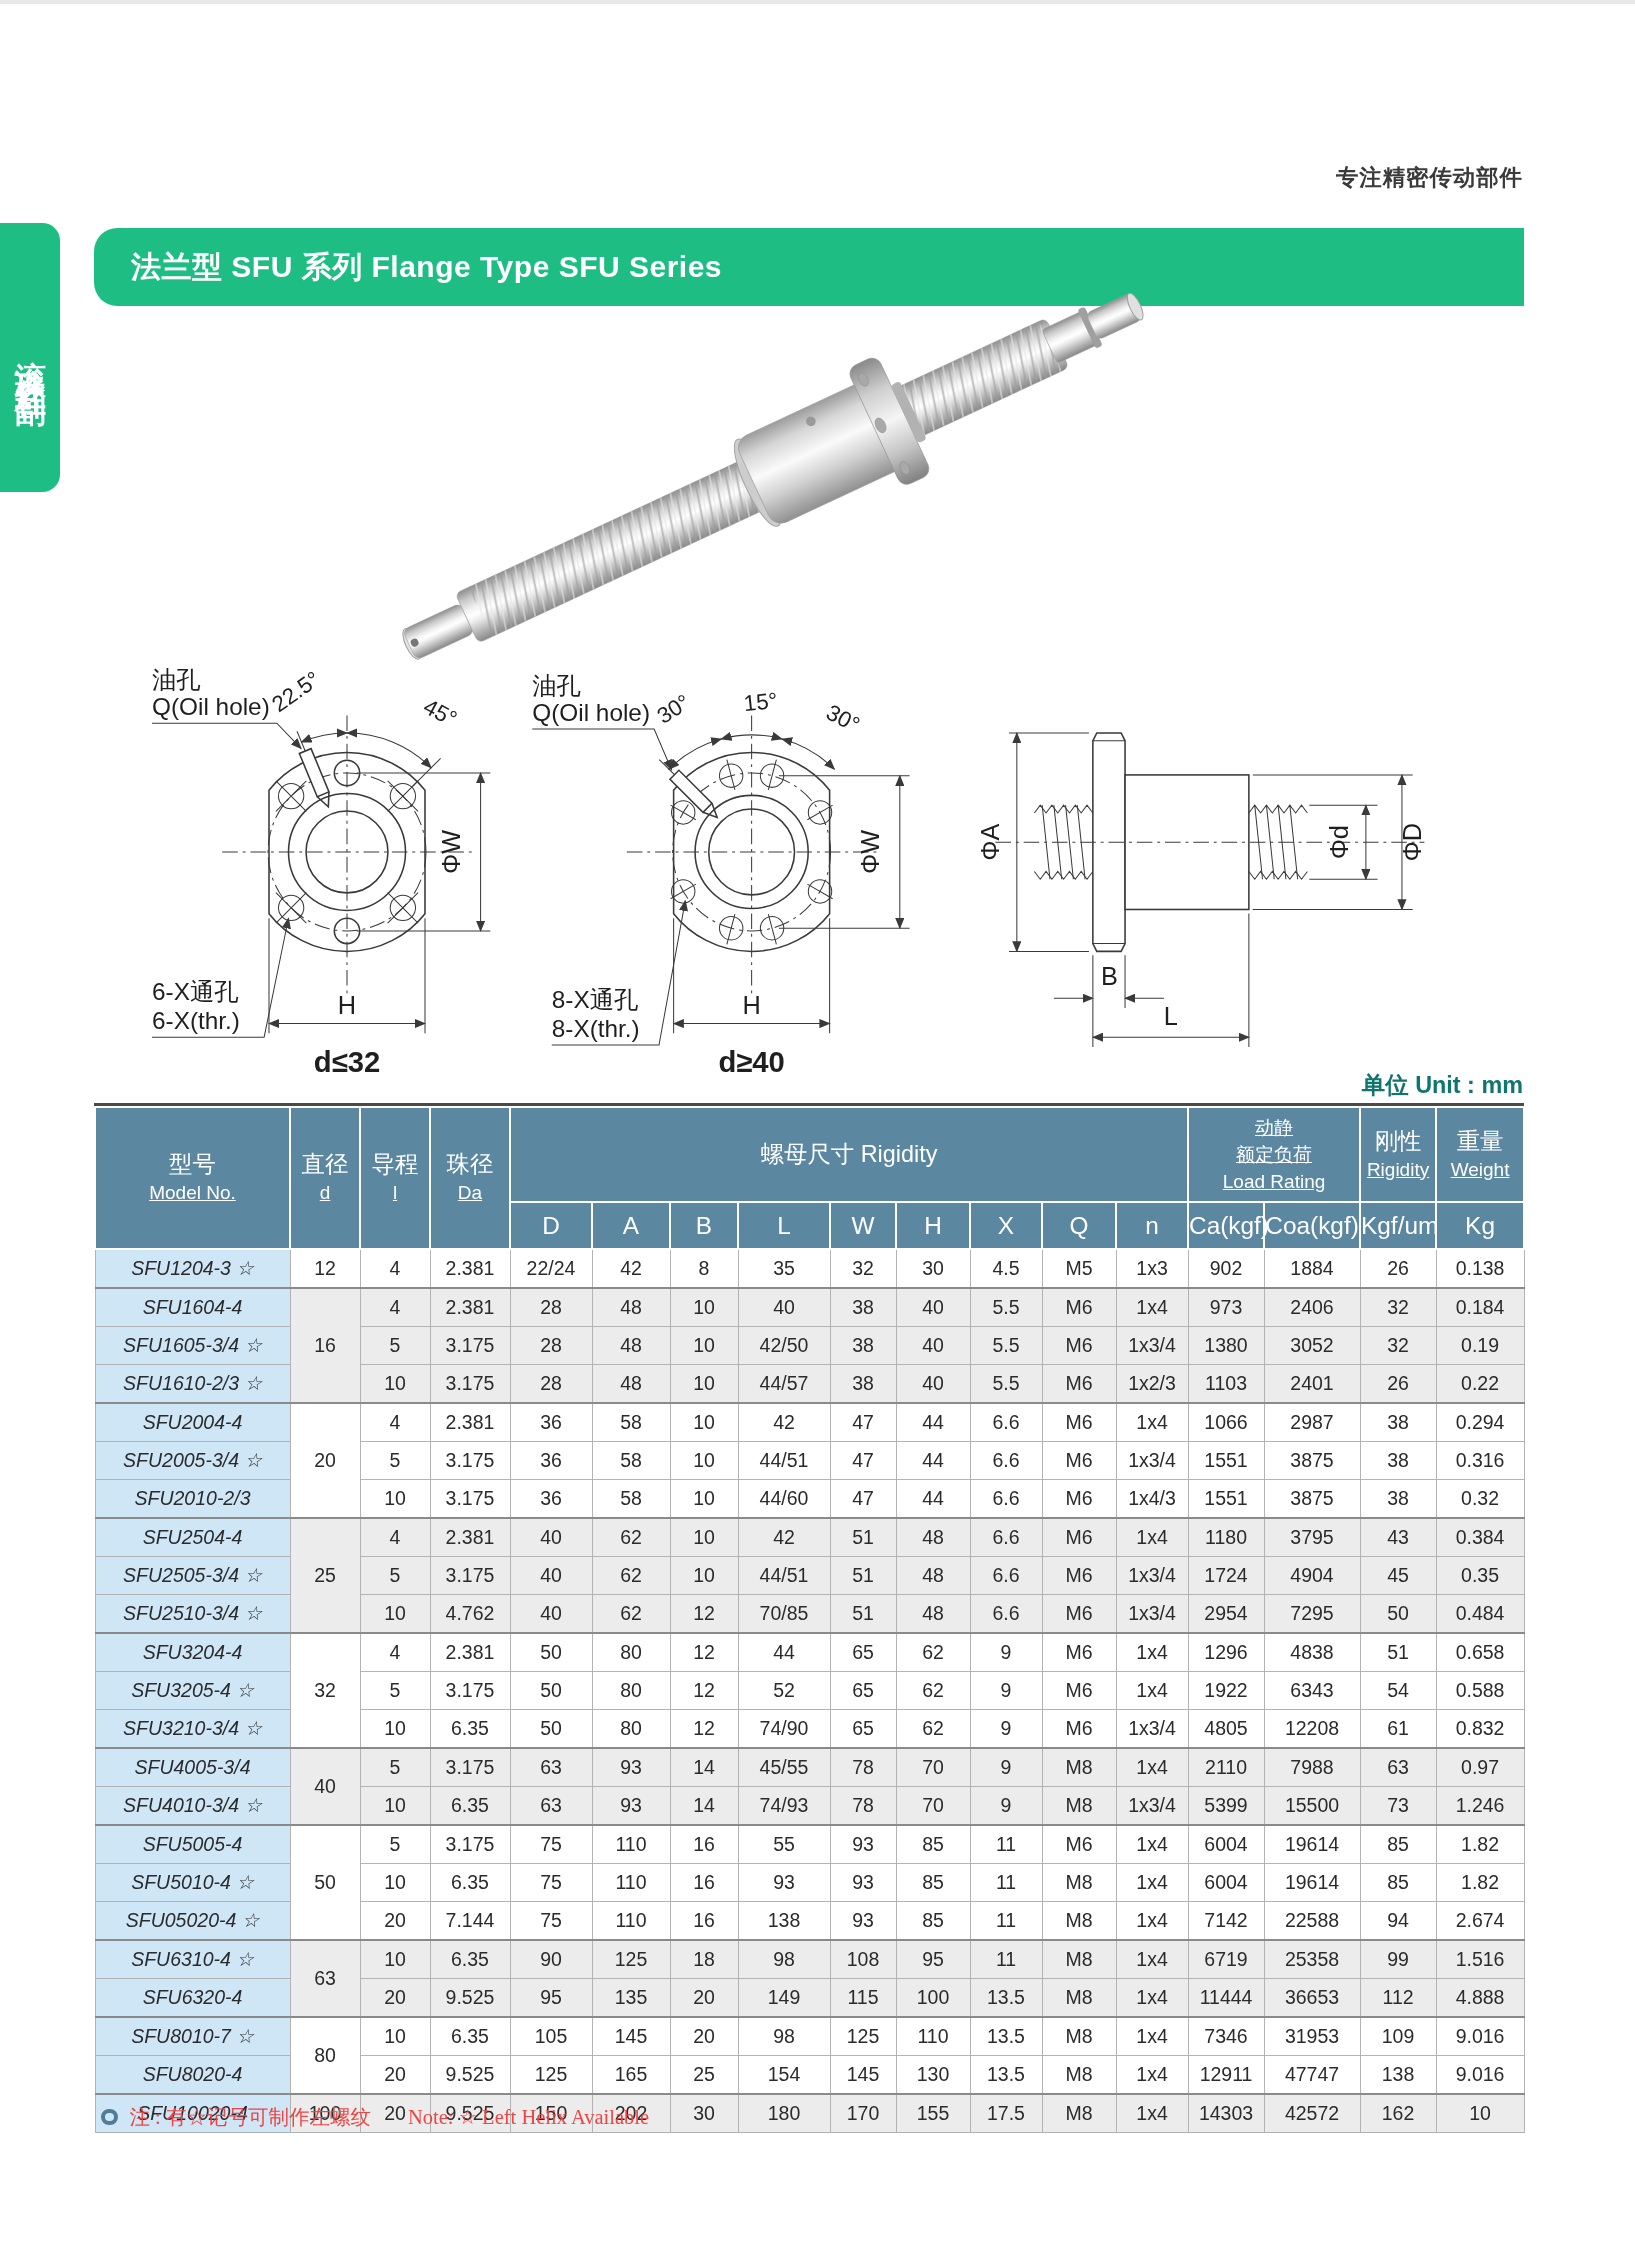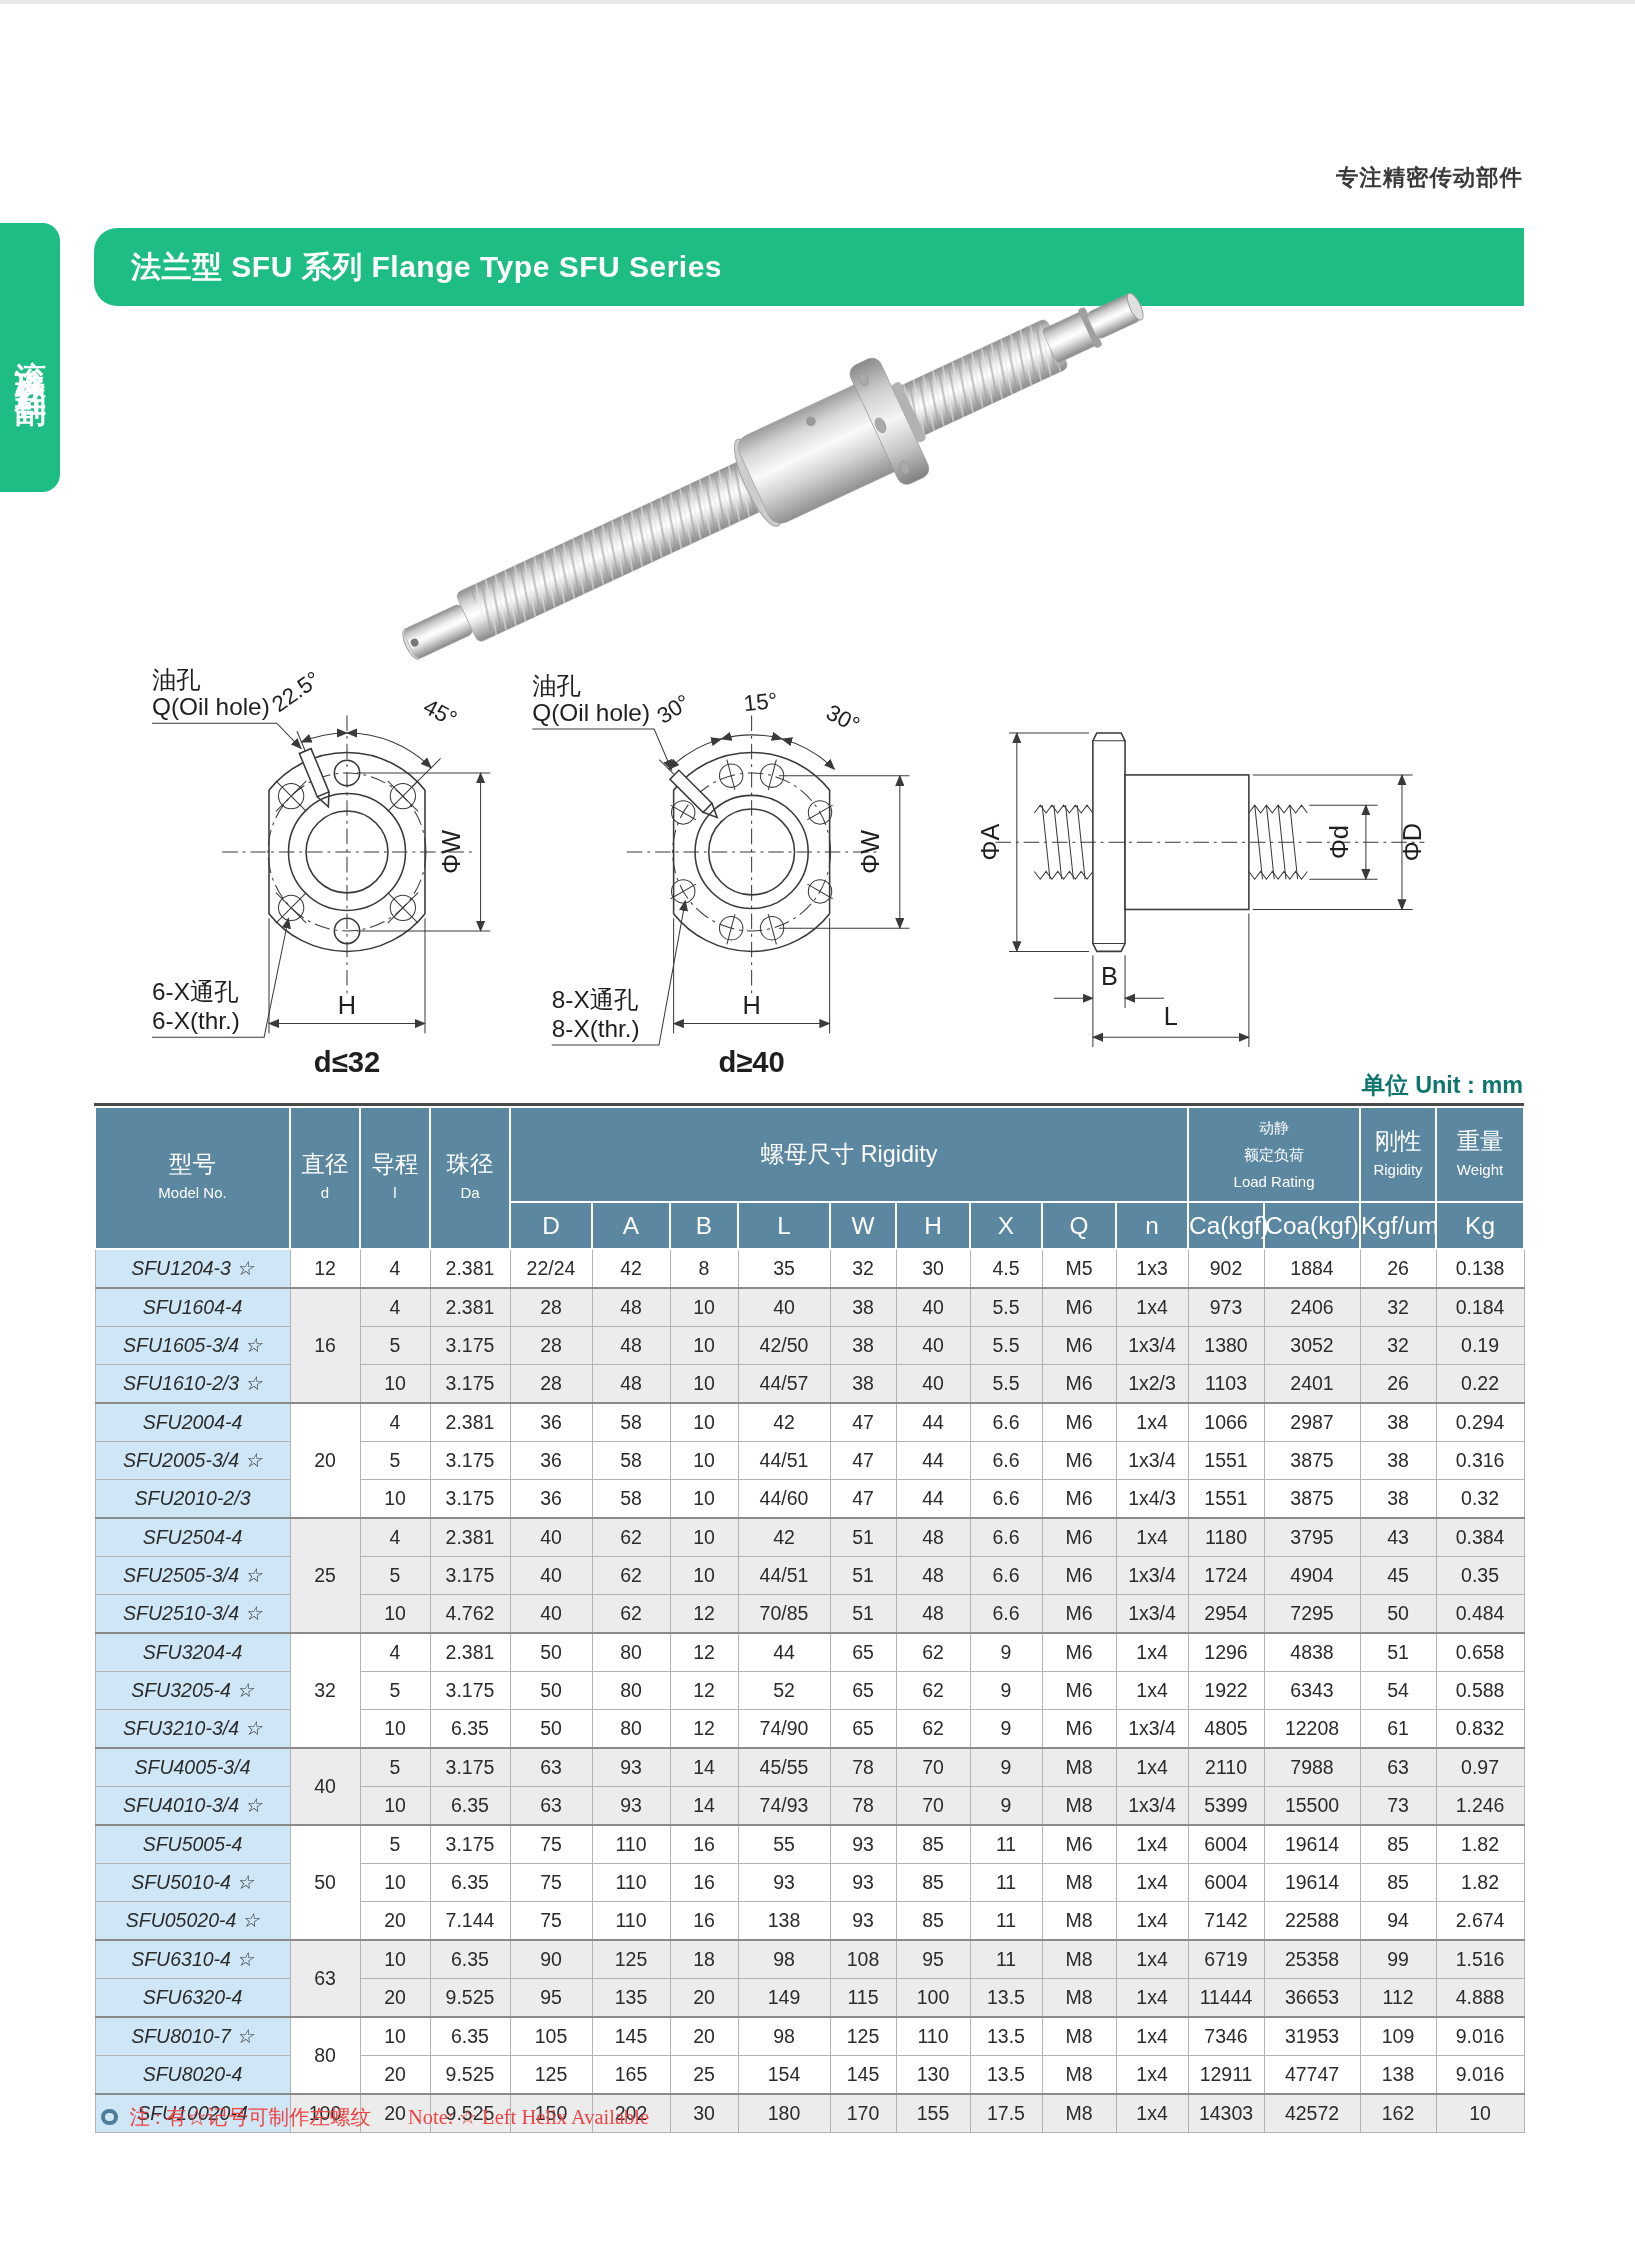--- a/index.html
+++ b/index.html
@@ -16,21 +16,21 @@
   .title-bar h1{margin:0 0 0 37px;color:#fff;font-size:30px;font-weight:bold;letter-spacing:0.5px;}
   .photo-svg{position:absolute;left:341px;top:224px;width:878px;height:488px;}
   .diagrams-svg{position:absolute;left:59px;top:612px;width:1473px;height:468px;}
   .unit-label{position:absolute;top:1065px;right:112px;font-size:23.4px;color:#0f766e;font-weight:600;}
   
   .table-wrap{position:absolute;left:94px;top:1099px;width:1430px;border-top:3.9px solid #4a4a4a;}
   table.sfu{border-collapse:collapse;table-layout:fixed;width:1430px;}
   table.sfu th{background:#5b87a1;color:#fff;border:2px solid #fff;font-weight:normal;
                text-align:center;vertical-align:middle;padding:0;}
   .th-cn{font-size:23.4px;line-height:29px;}
-  .th-en{font-size:15px;line-height:27px;}
+  .th-en{font-size:19px;line-height:27px;text-decoration:underline;}
   .th-sub{font-size:24.4px;}
   tr.hrowA th{height:93px;}
   tr.hrowB th{height:45px;}
   table.sfu td{border:1px solid #b3b3b3;text-align:center;font-size:19.5px;color:#2b2b2b;
                height:37px;padding:0;background:#fff;}
   td.td-model{background:#cfe6f7 !important;text-align:left;padding-left:12.7px;font-style:italic;}
   tr.shade td{background:#ececec;}
   tr.gstart td{border-top:2px solid #8a8a8a;}
   
   .note{position:absolute;left:101px;top:2099px;display:flex;align-items:center;font-size:20.5px;color:#ef4444;font-family:Liberation Serif, serif;}

